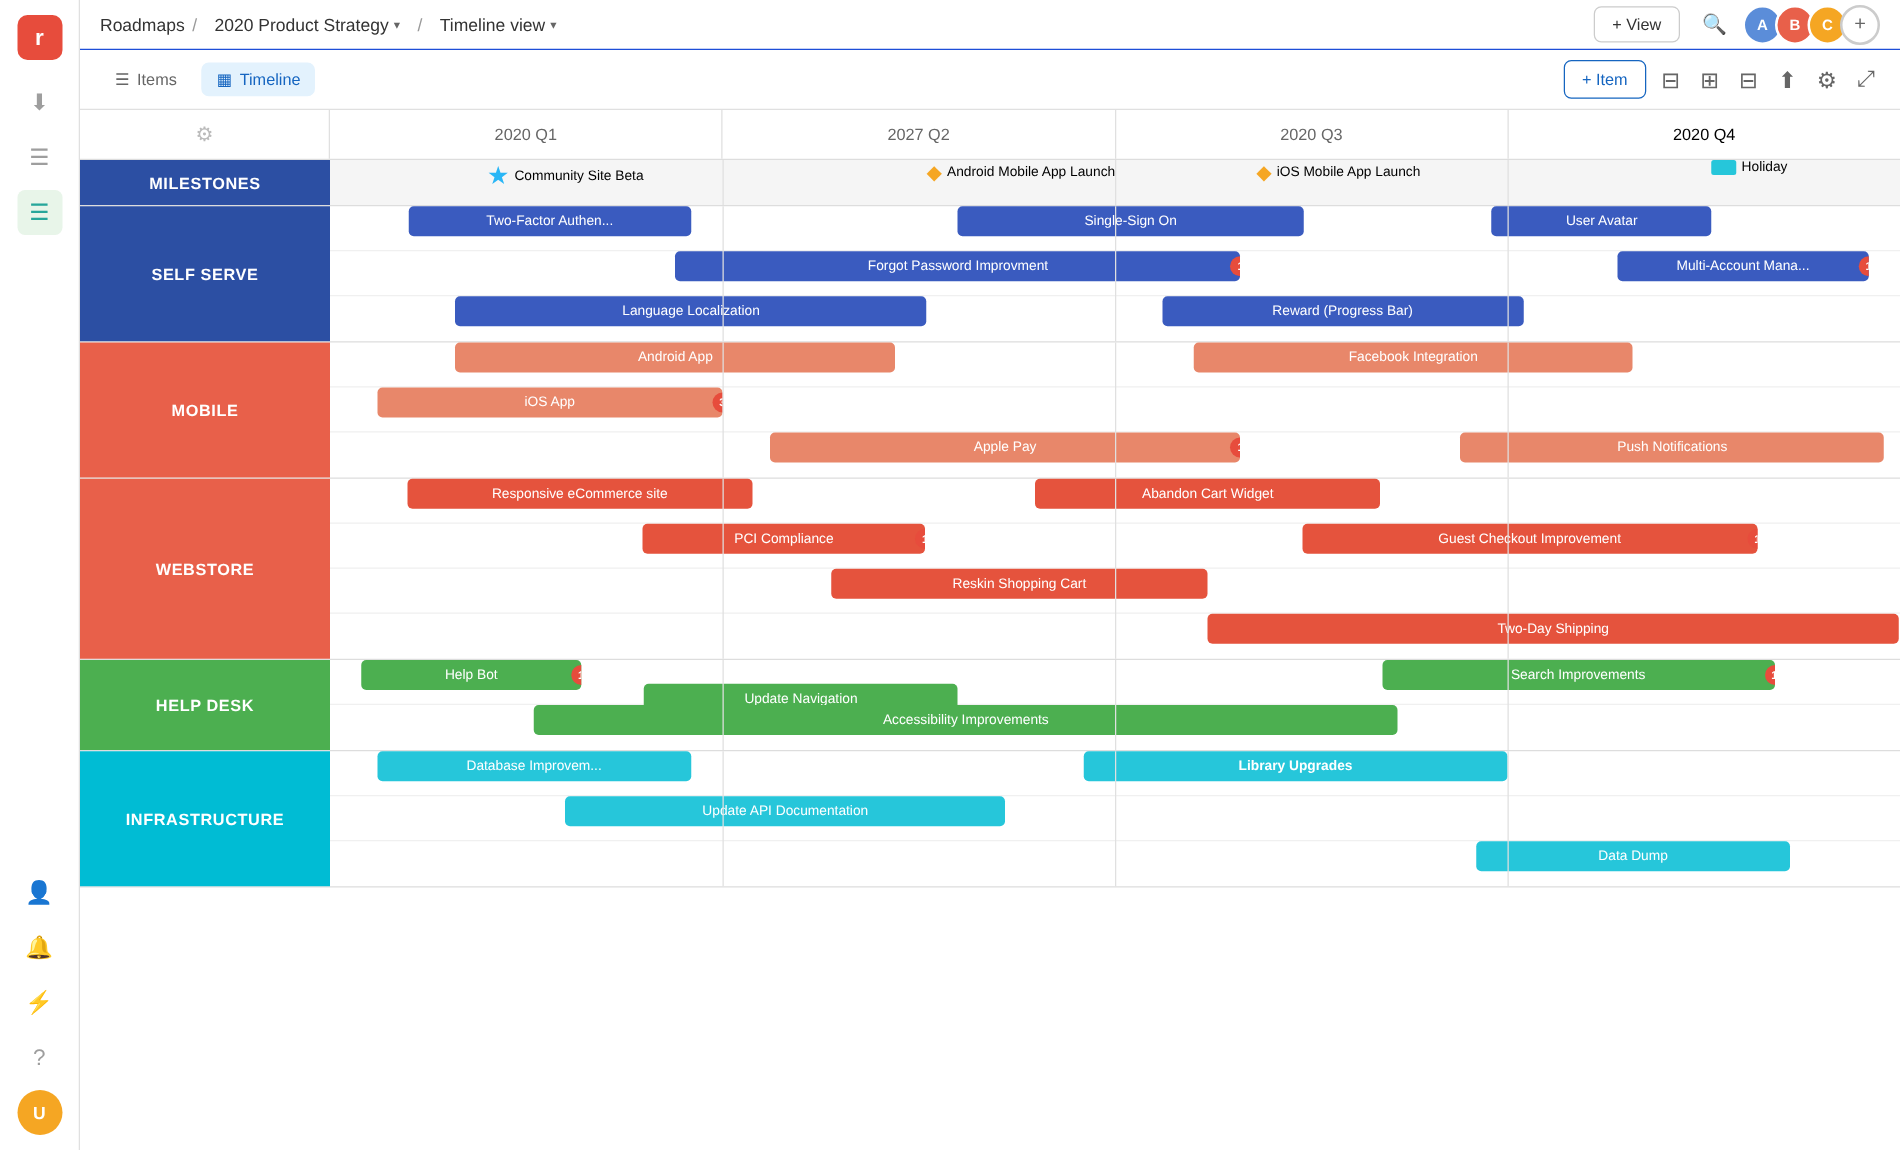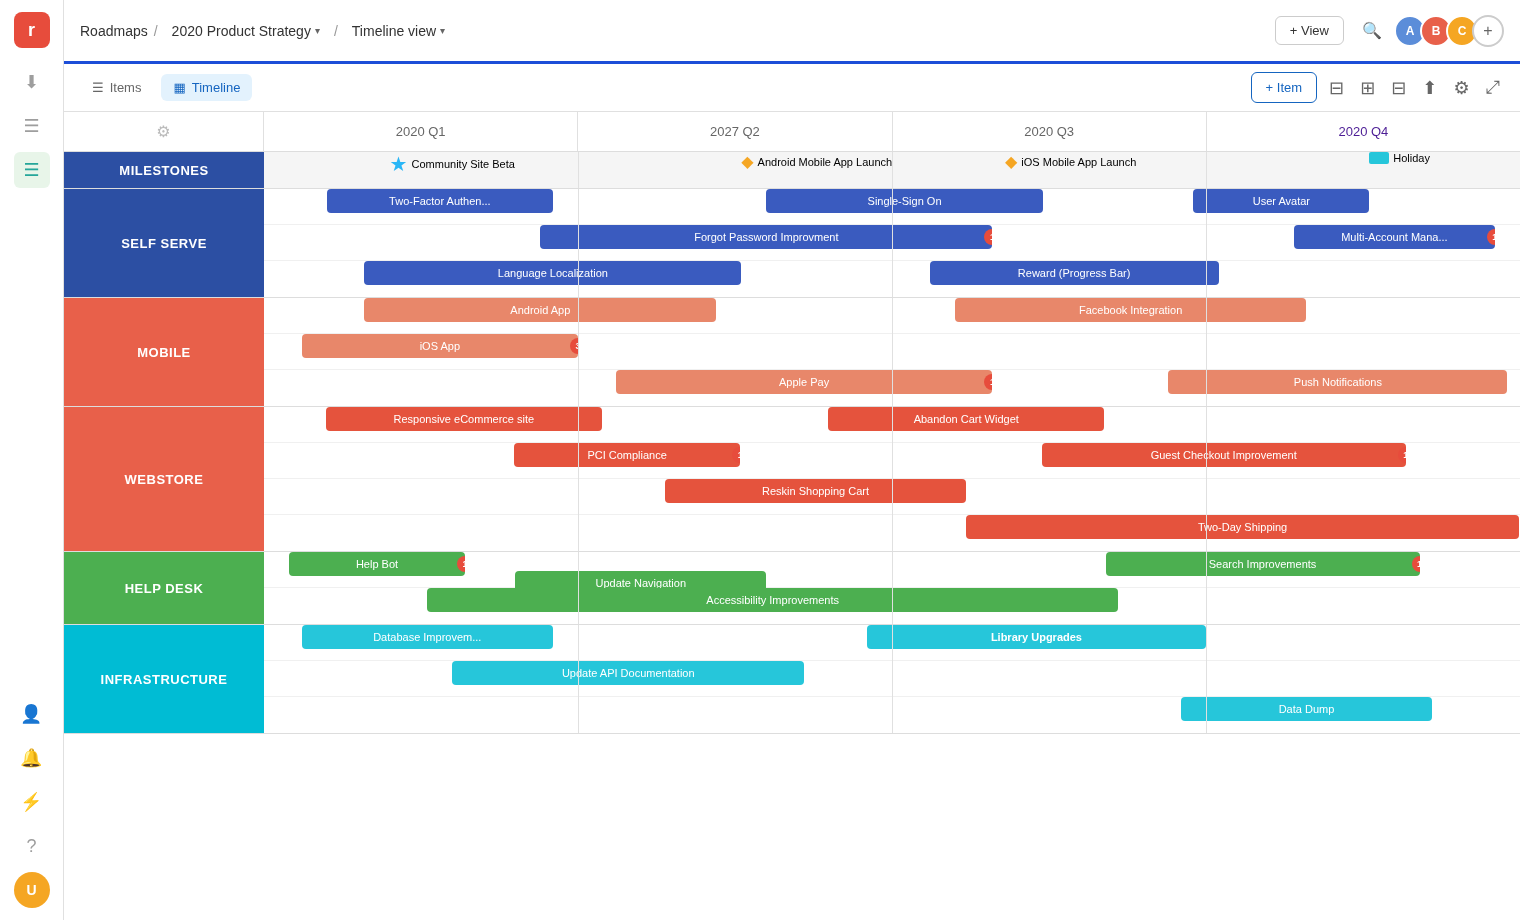--- a/index.html
+++ b/index.html
@@ -50,23 +50,23 @@
     .main {
       flex: 1;
       display: flex;
       flex-direction: column;
       min-width: 0;
     }
 
     
     .top-header {
       background: #fff;
-      border-bottom: 3px solid #1d4ed8;
+      border-bottom: 1px solid #1d4ed8;
       padding: 0 16px;
-      height: 64px;
+      height: 40px;
       display: flex;
       align-items: center;
       gap: 8px;
     }
     .breadcrumb {
       display: flex; align-items: center; gap: 6px;
       font-size: 14px; color: #333;
     }
     .breadcrumb-sep { color: #999; }
     .breadcrumb-link { color: #333; font-weight: 500; }
@@ -276,21 +276,21 @@
     <div style="display:flex; flex-direction:column; min-width:1300px;">
 
       <div style="display:flex; height:40px; border-bottom:1px solid #ddd; background:#fff; position:sticky; top:0; z-index:5;">
         <div style="width:200px; min-width:200px; border-right:1px solid #e0e0e0; display:flex; align-items:center; justify-content:center;">
           <span style="color:#bbb; font-size:16px;">⚙</span>
         </div>
         <div style="flex:1; display:flex;">
           <div style="flex:1; display:flex; align-items:center; justify-content:center; font-size:13px; color:#666; border-right:1px solid #e0e0e0; font-weight:500;">2020 Q1</div>
           <div style="flex:1; display:flex; align-items:center; justify-content:center; font-size:13px; color:#666; border-right:1px solid #e0e0e0; font-weight:500;">2027 Q2</div>
           <div style="flex:1; display:flex; align-items:center; justify-content:center; font-size:13px; color:#666; border-right:1px solid #e0e0e0; font-weight:500;">2020 Q3</div>
-          <div style="flex:1; display:flex; align-items:center; justify-content:center; font-size:13px; color:#4c1d95; font-weight:500;">2020 Q4</div>
+          <div style="flex:1; display:flex; align-items:center; justify-content:center; font-size:13px; color:#000000; font-weight:500;">2020 Q4</div>
         </div>
       </div>
 
       <div class="section-wrapper" style="border-bottom:1px solid #ddd;">
         <div class="label-cell" style="background:#2c4fa3; min-height:36px;">MILESTONES</div>
         <div class="rows-area">
           <div class="q-line" style="left:25%;"></div>
           <div class="q-line" style="left:50%;"></div>
           <div class="q-line" style="left:75%;"></div>
           <div class="bar-row" style="background:#f5f5f5;">

